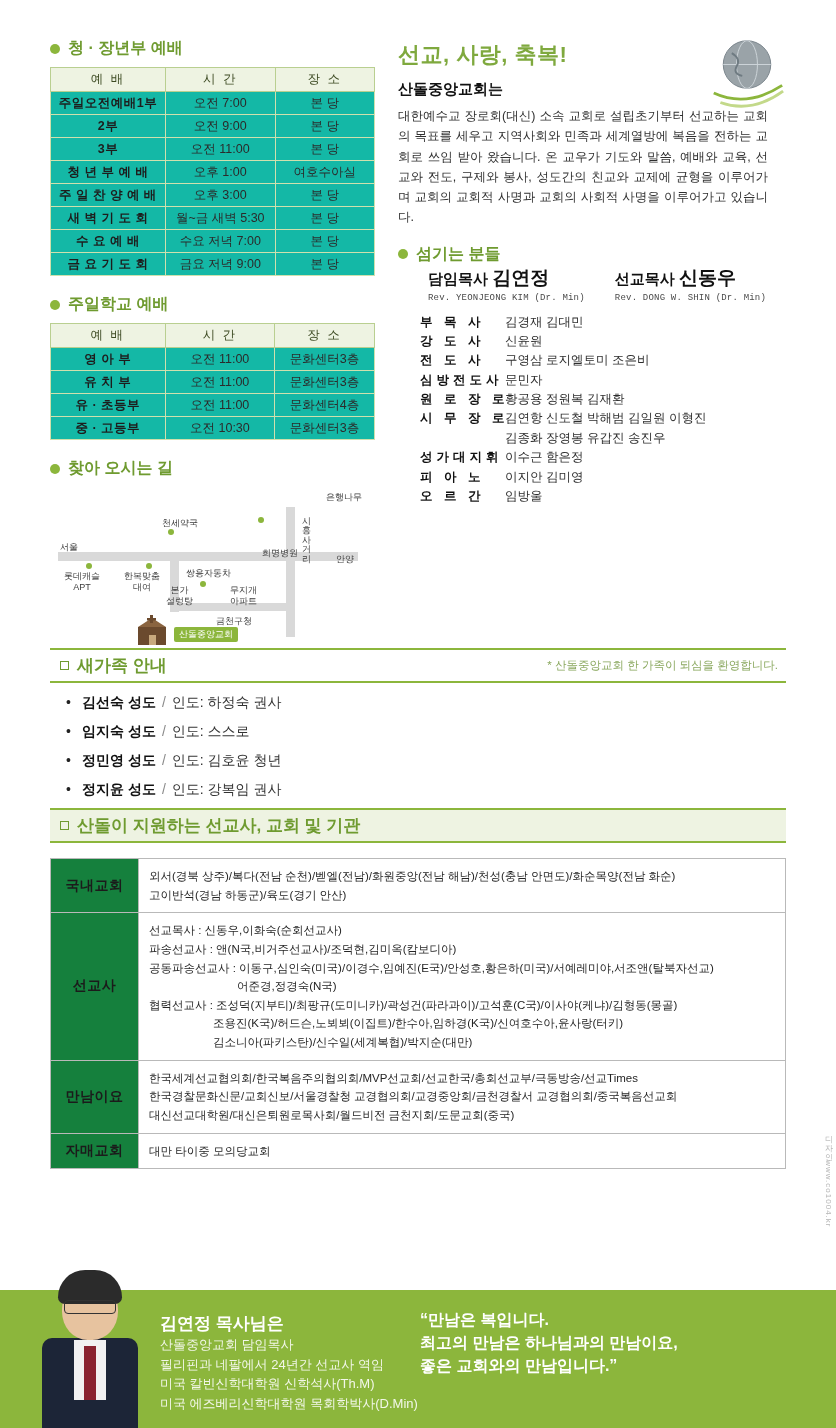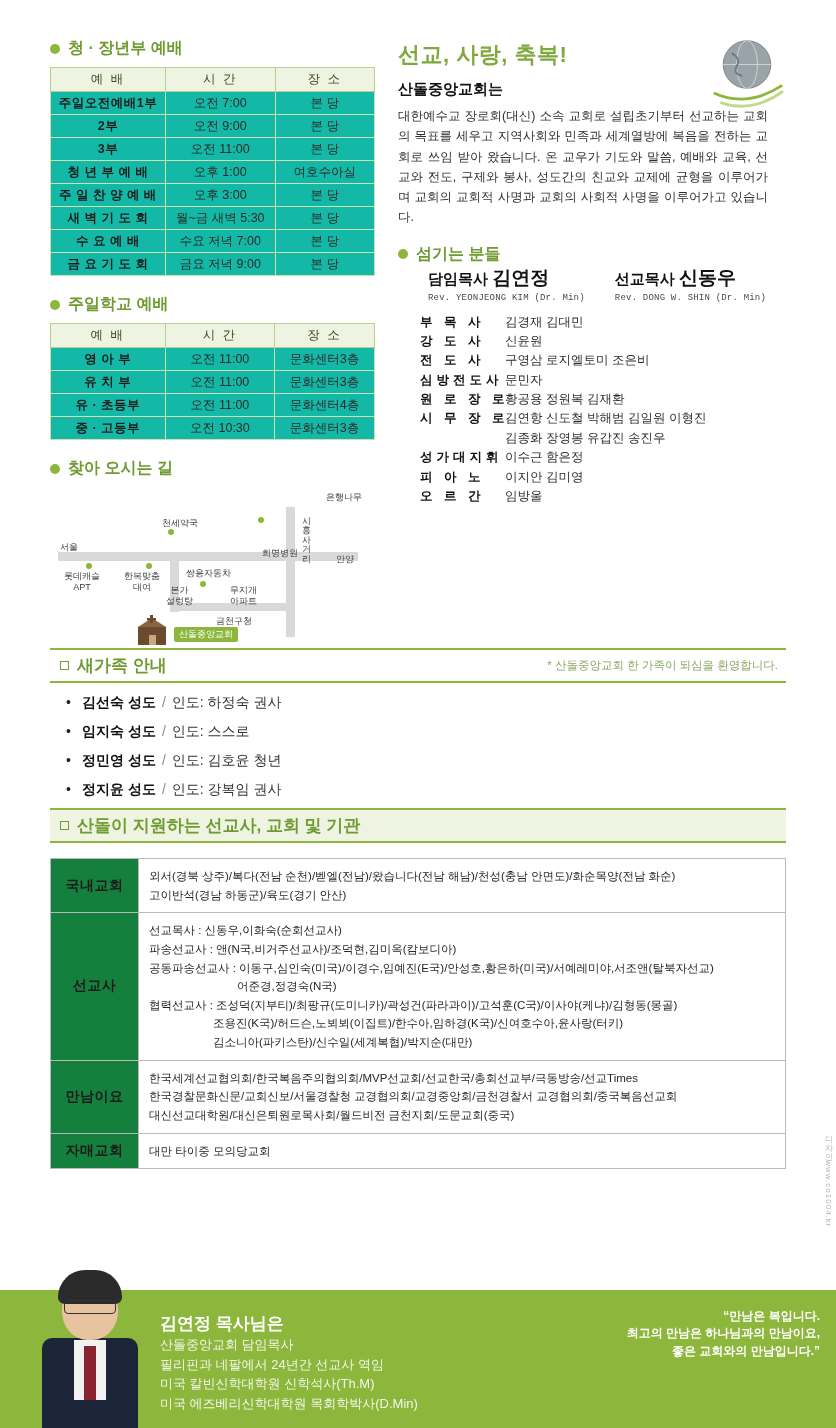--- a/index.html
+++ b/index.html
@@ -154,22 +154,22 @@
   .fp-shirt { position:absolute; left:34px; top:72px; width:32px; height:60px; background:#f2f2f2; }
   .fp-tie { position:absolute; left:44px; top:78px; width:12px; height:54px; background:#8a2330; }
   .fp-glass { position:absolute; left:24px; top:32px; width:52px; height:14px; border:1.5px solid #333; border-radius:4px; }
 
   .footer .left-text {
     position:absolute; left:160px; top:22px; color:#ffffff;
   }
   .footer .left-text .nm { font-size:17px; font-weight:bold; }
   .footer .left-text .ln { font-size:13px; line-height:1.5; color:#f2f7e8; }
   .footer .quote {
-    position:absolute; left:420px; top:18px; width:400px; text-align:right;
-    color:#ffffff; font-size:12px; font-weight:bold; line-height:1.45;
+    position:absolute; left:420px; top:18px; width:400px; text-align:left;
+    color:#ffffff; font-size:16px; font-weight:bold; line-height:1.45;
   }
 
   .sidecode {
     position:absolute; right:3px; top:1130px;
     font-size:8px; color:#b5b5b5;
     writing-mode:vertical-rl;
     letter-spacing:1px;
   }
 </style>
 </head>
@@ -438,21 +438,21 @@
   <div class="band filled" style="top:808px;">
     <span class="sq"></span>
     <span>산돌이 지원하는 선교사, 교회 및 기관</span>
   </div>
 
   <table class="mtable">
     <tbody>
       <tr>
         <td class="key">국내교회</td>
         <td class="val">
-          <div>외서(경북 상주)/복다(전남 순천)/벧엘(전남)/왔습니다(전남 해남)/천성(충남 안면도)/화순목양(전남 화순)</div>
+          <div>외서(경북 상주)/복다(전남 순천)/벧엘(전남)/화원중앙(전남 해남)/천성(충남 안면도)/화순목양(전남 화순)</div>
           <div>고이반석(경남 하동군)/육도(경기 안산)</div>
         </td>
       </tr>
       <tr>
         <td class="key">선교사</td>
         <td class="val">
           <div>선교목사 : 신동우,이화숙(순회선교사)</div>
           <div>파송선교사 : 앤(N국,비거주선교사)/조덕현,김미옥(캄보디아)</div>
           <div>공동파송선교사 : 이동구,심인숙(미국)/이경수,임예진(E국)/안성호,황은하(미국)/서예레미야,서조앤(탈북자선교)</div>
           <div class="indent1">어준경,정경숙(N국)</div>

